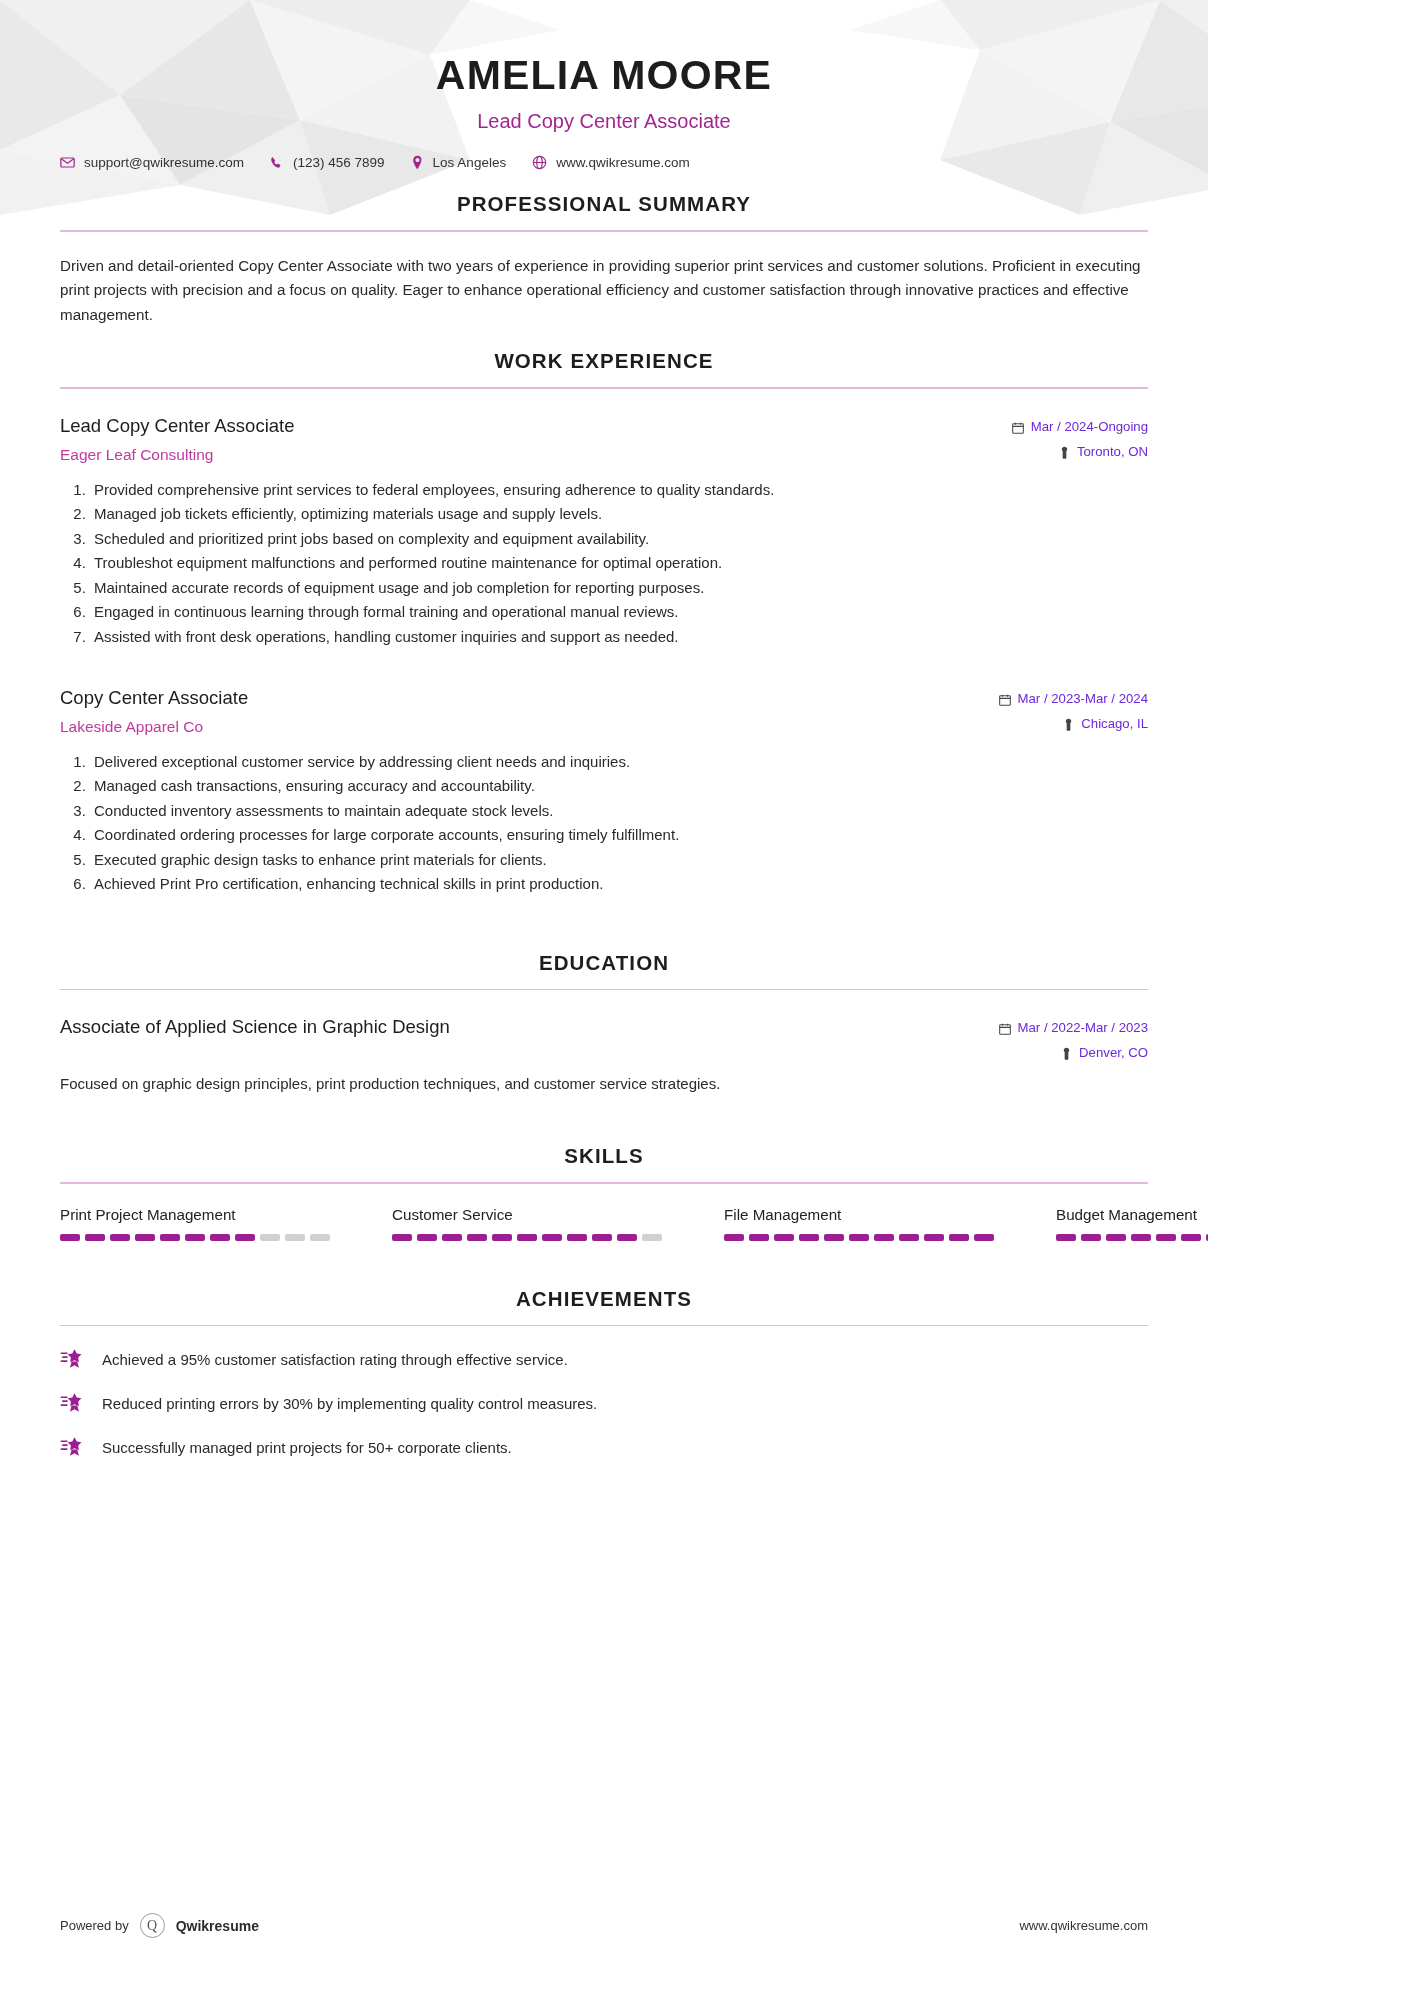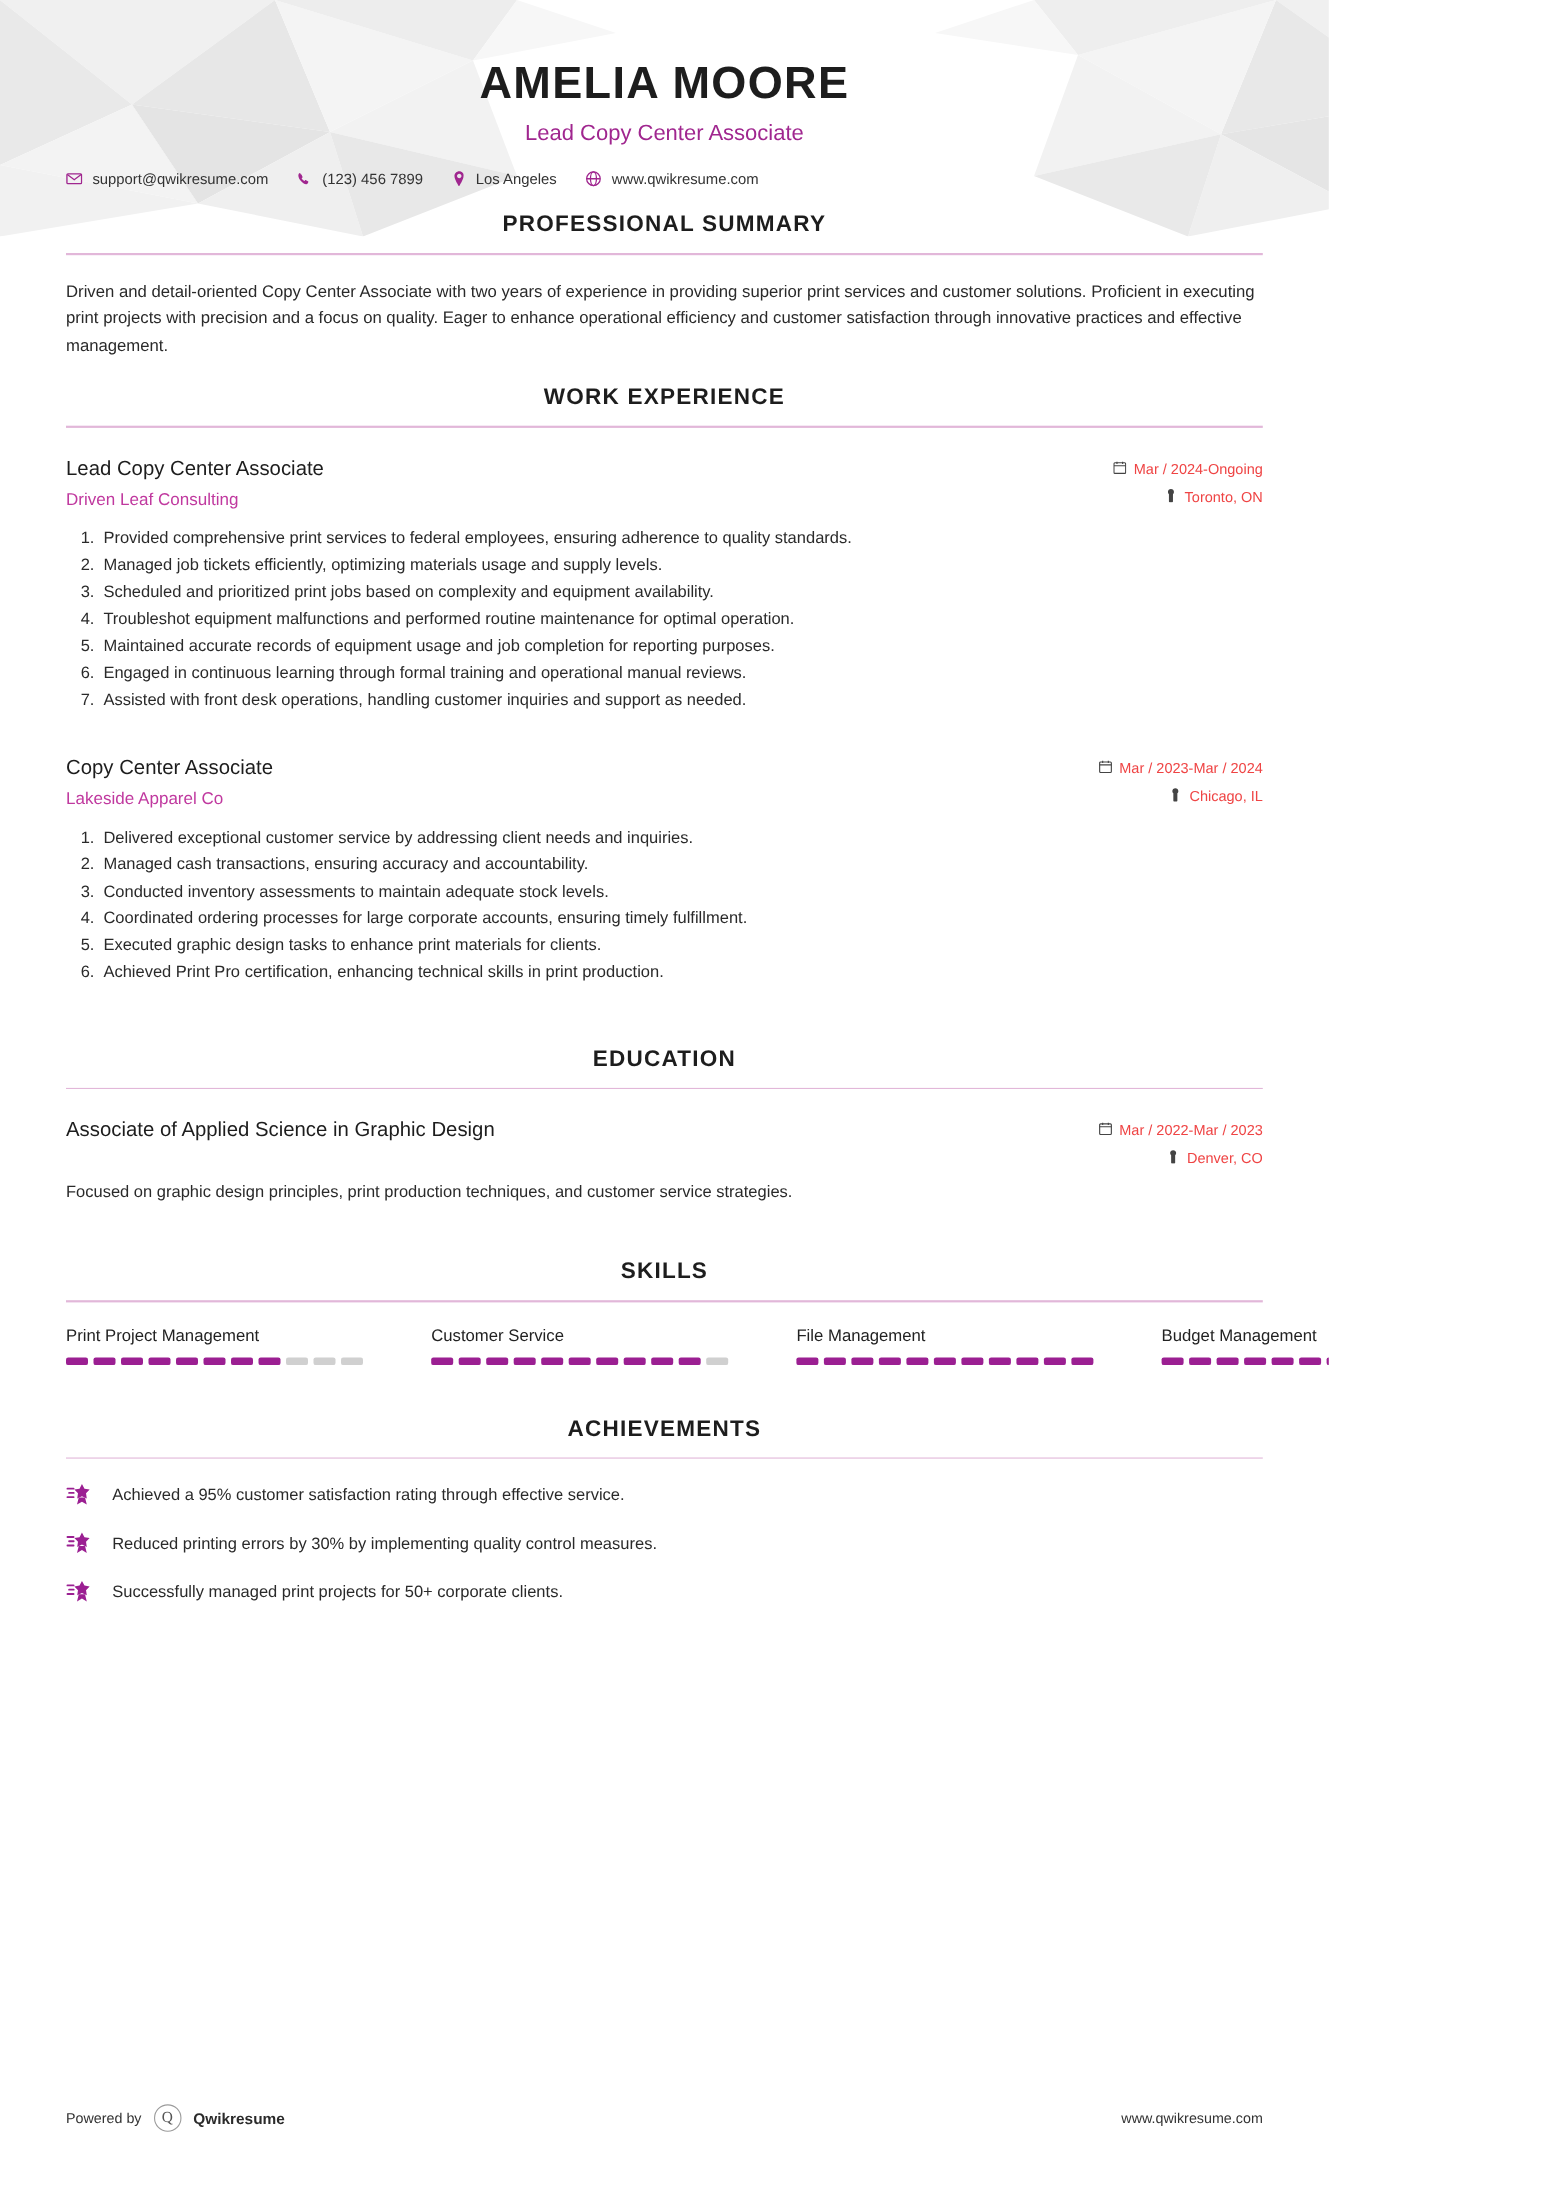--- a/index.html
+++ b/index.html
@@ -105,25 +105,25 @@
     color: #c0399f;
   }
   .entry-right {
     flex: 0 0 auto;
     text-align: right;
     padding-top: 4px;
     min-width: 215px;
   }
   .meta-line {
     display: flex;
-    align-items: flex-start;
+    align-items: flex-end;
     justify-content: flex-end;
     gap: 7px;
     font-size: 13.2px;
-    color: #ef4444;
+    color: #6d28d9;
   }
   .meta-line + .meta-line { margin-top: 10px; }
   .meta-ic { color: #444; display: inline-flex; }
 
   ol.bullets {
     margin: 14px 0 0 0;
     padding-left: 30px;
     font-size: 15px;
     line-height: 1.63;
     color: #2a2a2a;
@@ -283,21 +283,21 @@
     </div>
 
     <div class="section">
       <div class="section-title">WORK EXPERIENCE</div>
       <div class="section-rule"></div>
 
       <div class="entry">
         <div class="entry-head">
           <div class="entry-left">
             <div class="entry-role">Lead Copy Center Associate</div>
-            <div class="entry-org">Driven Leaf Consulting</div>
+            <div class="entry-org">Eager Leaf Consulting</div>
           </div>
           <div class="entry-right">
             <div class="meta-line">
               <span class="meta-ic">
                 <svg width="12" height="12" viewBox="0 0 14 14" fill="none" stroke="currentColor" stroke-width="1.2">
                   <rect x="0.8" y="2" width="12.4" height="11.2" rx="1"></rect>
                   <path d="M0.8 5.1h12.4M4 0.8v2.4M10 0.8v2.4"></path>
                 </svg>
               </span>
               <span>Mar / 2024-Ongoing</span>

